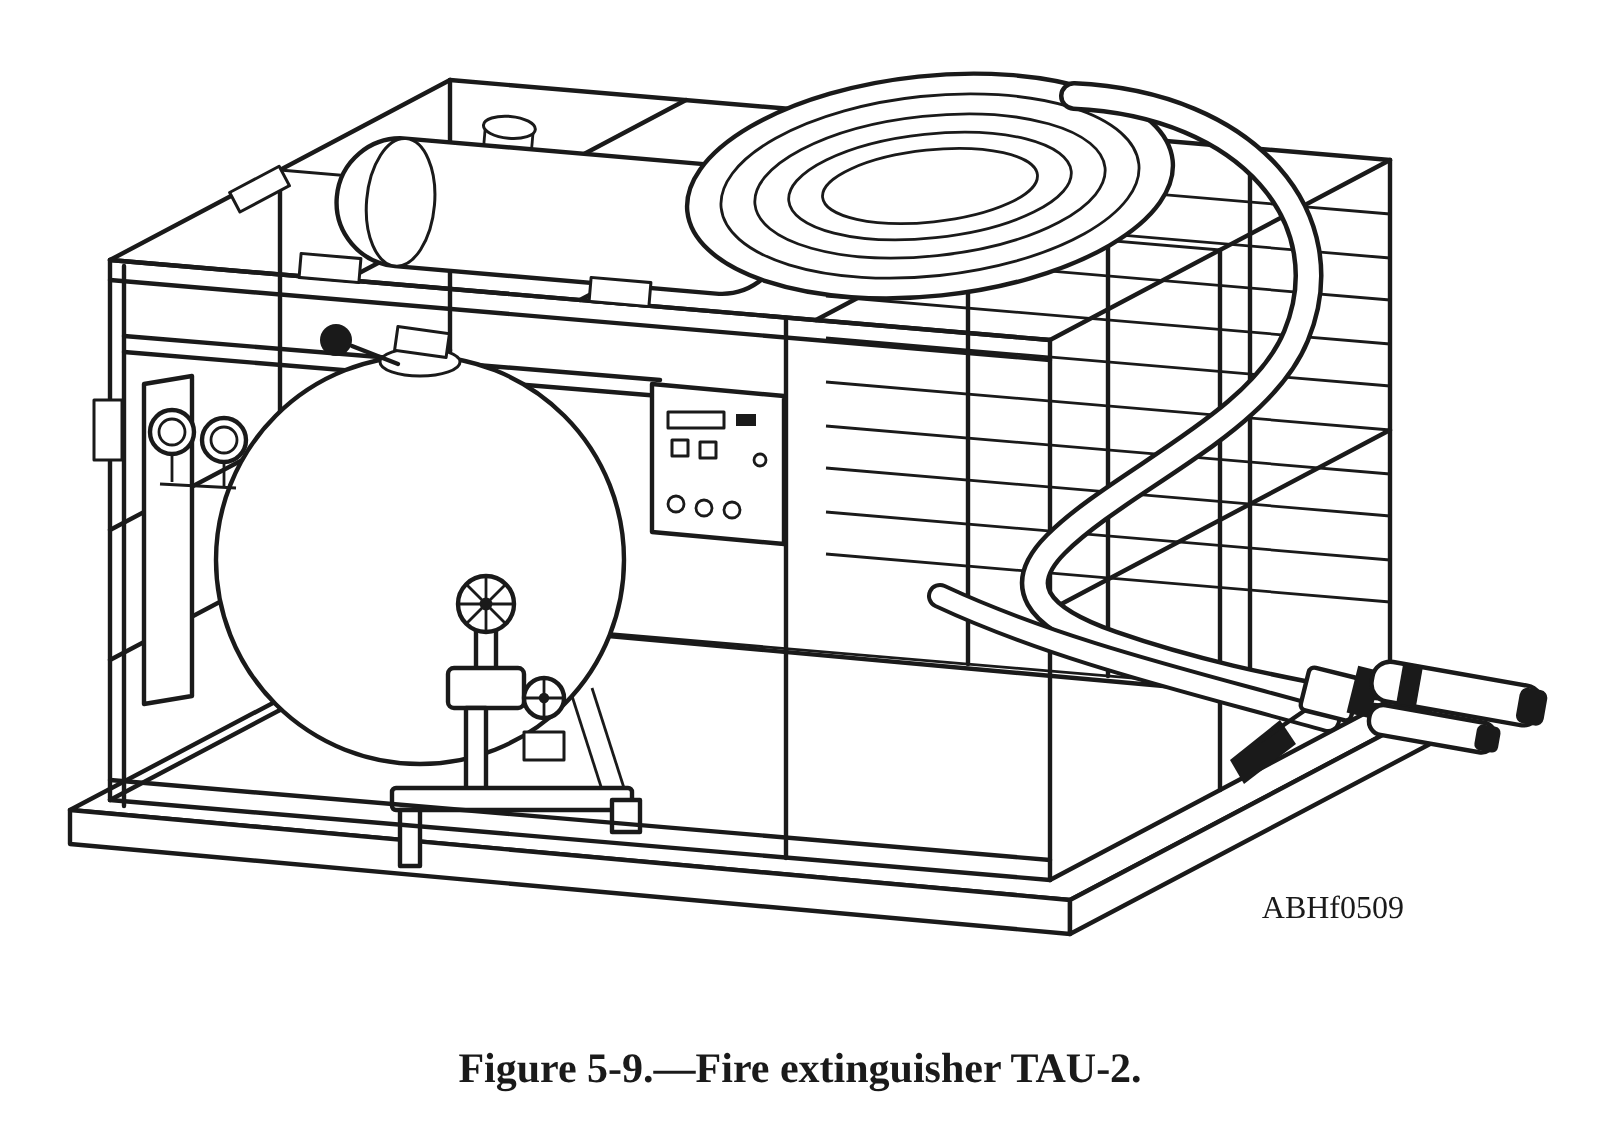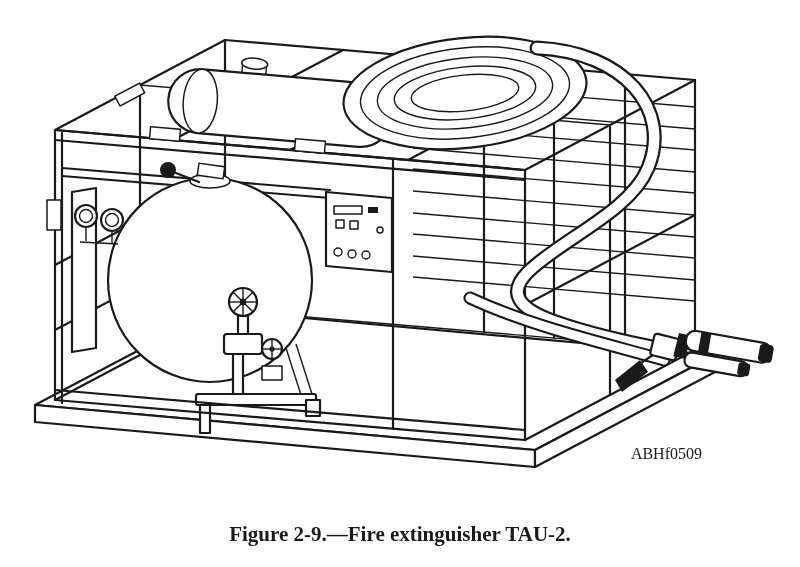--- a/index.html
+++ b/index.html
@@ -184,14 +184,14 @@
         <rect class="bk" x="700" y="330" width="10" height="20"></rect>
         <rect class="bk" x="760" y="331" width="14" height="18" rx="4"></rect>
         <rect class="wh" x="688" y="352" width="64" height="15" rx="7"></rect>
         <rect class="bk" x="742" y="353" width="12" height="13" rx="3"></rect>
       </g>
     </g>
 
     <text class="credit" x="702" y="459" text-anchor="end">ABHf0509</text>
   </svg>
 
-  <div class="caption">Figure 2-9.—Fire extinguisher TAU-2.</div>
+  <div class="caption">Figure 5-9.—Fire extinguisher TAU-2.</div>
 </div>
 
 </body></html>

